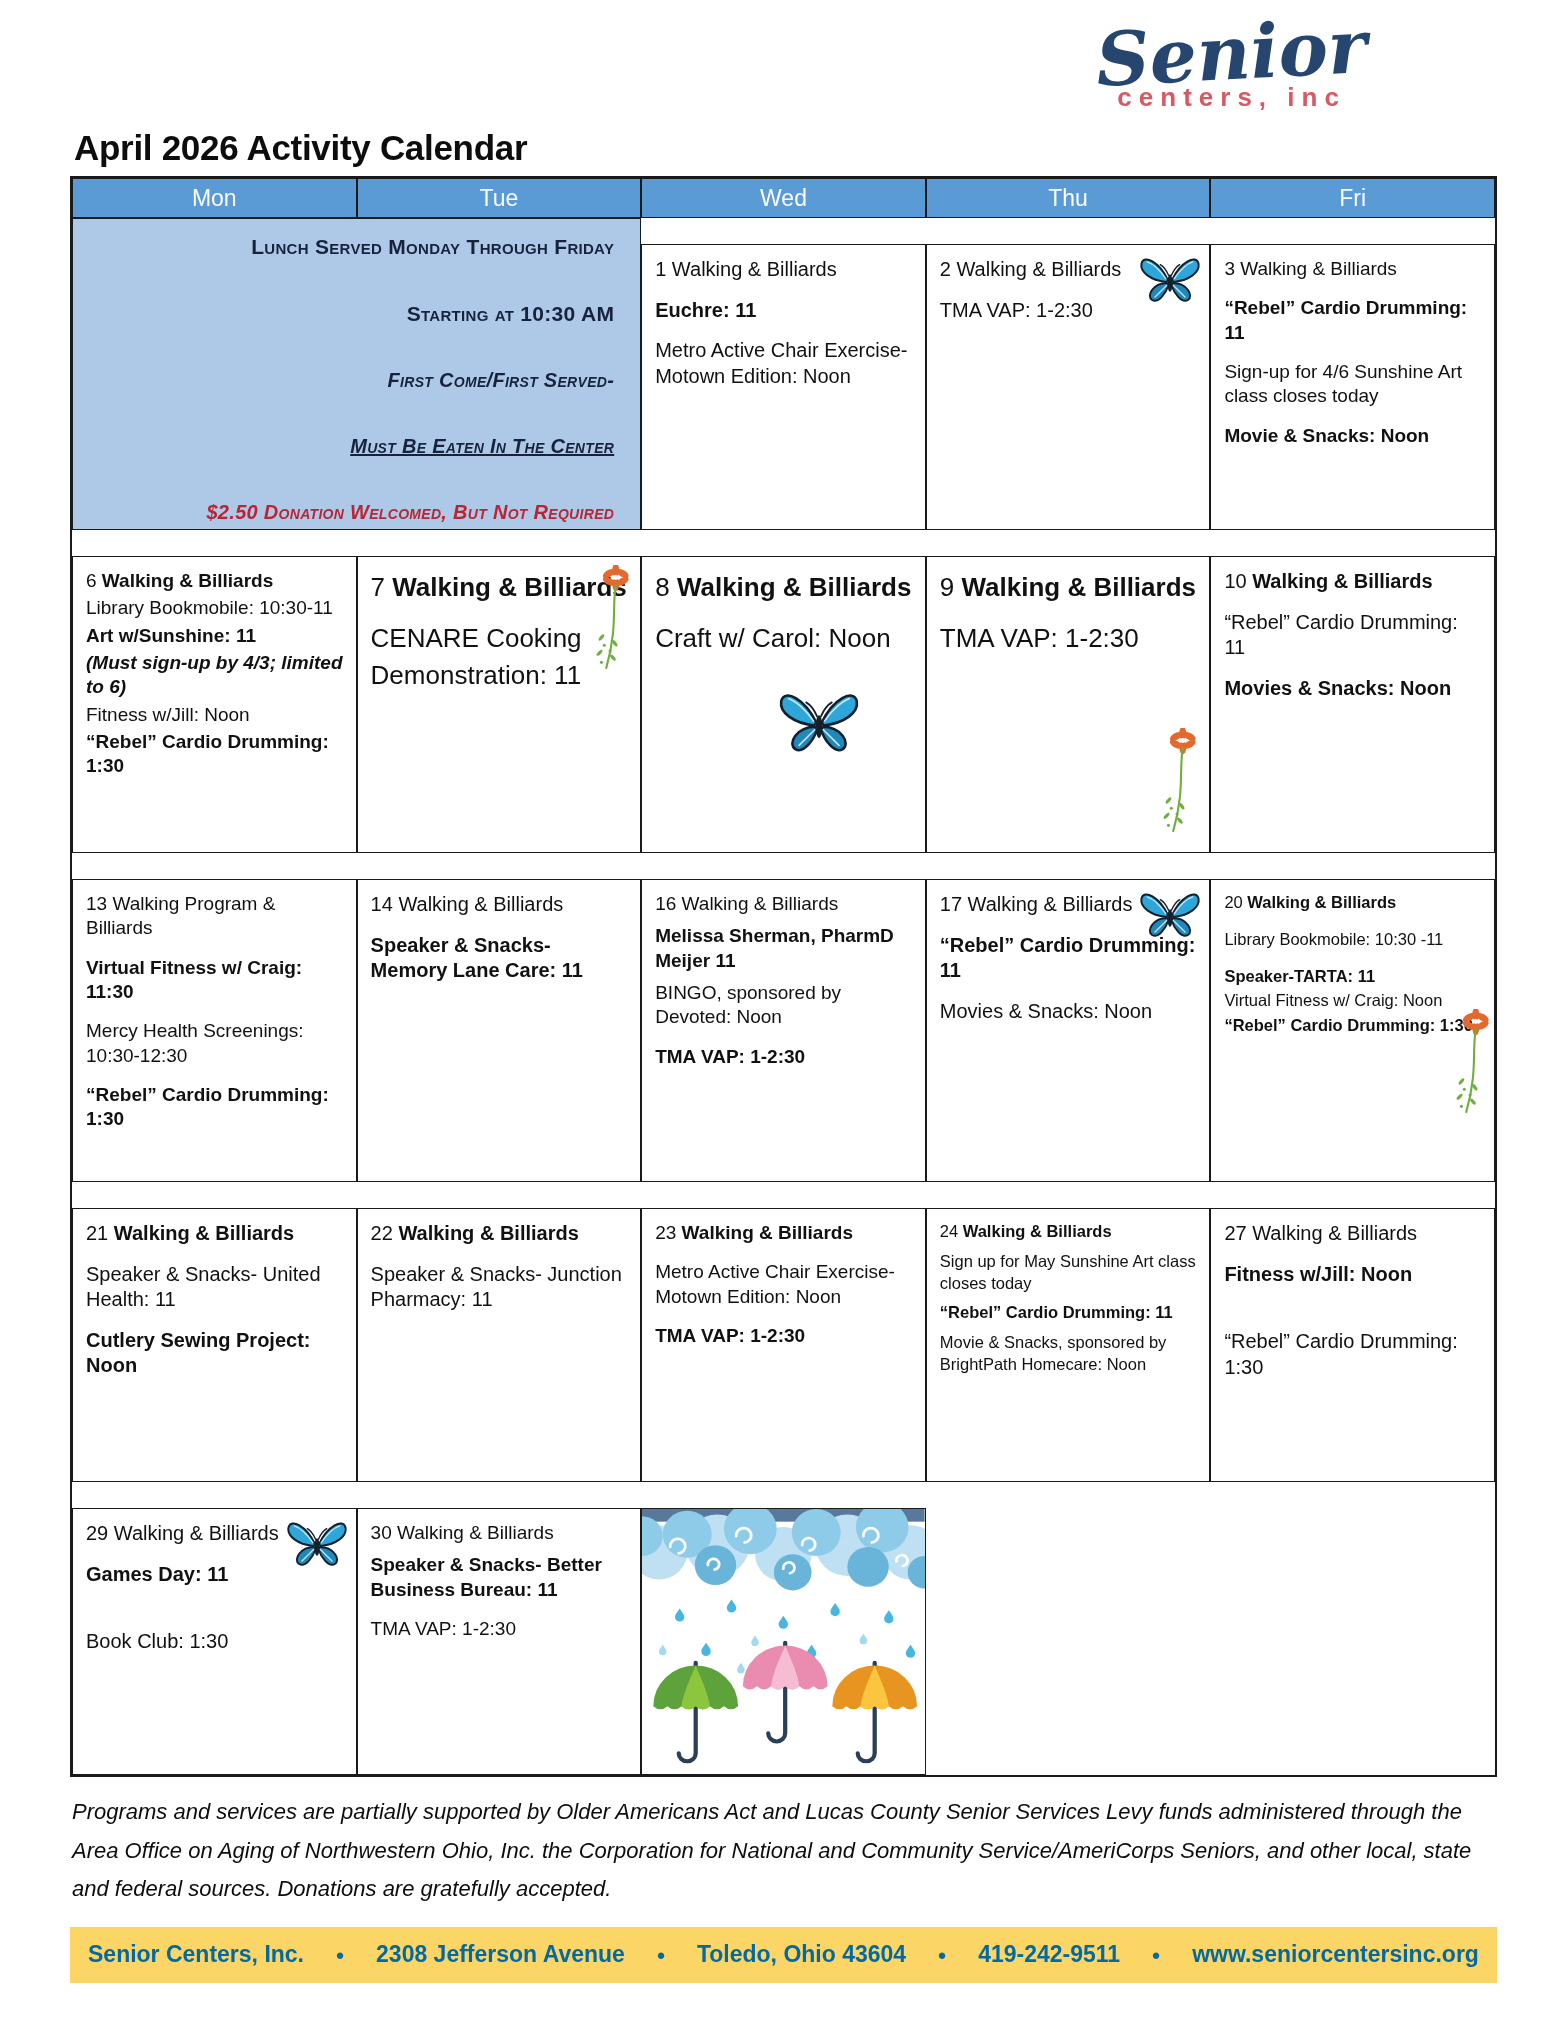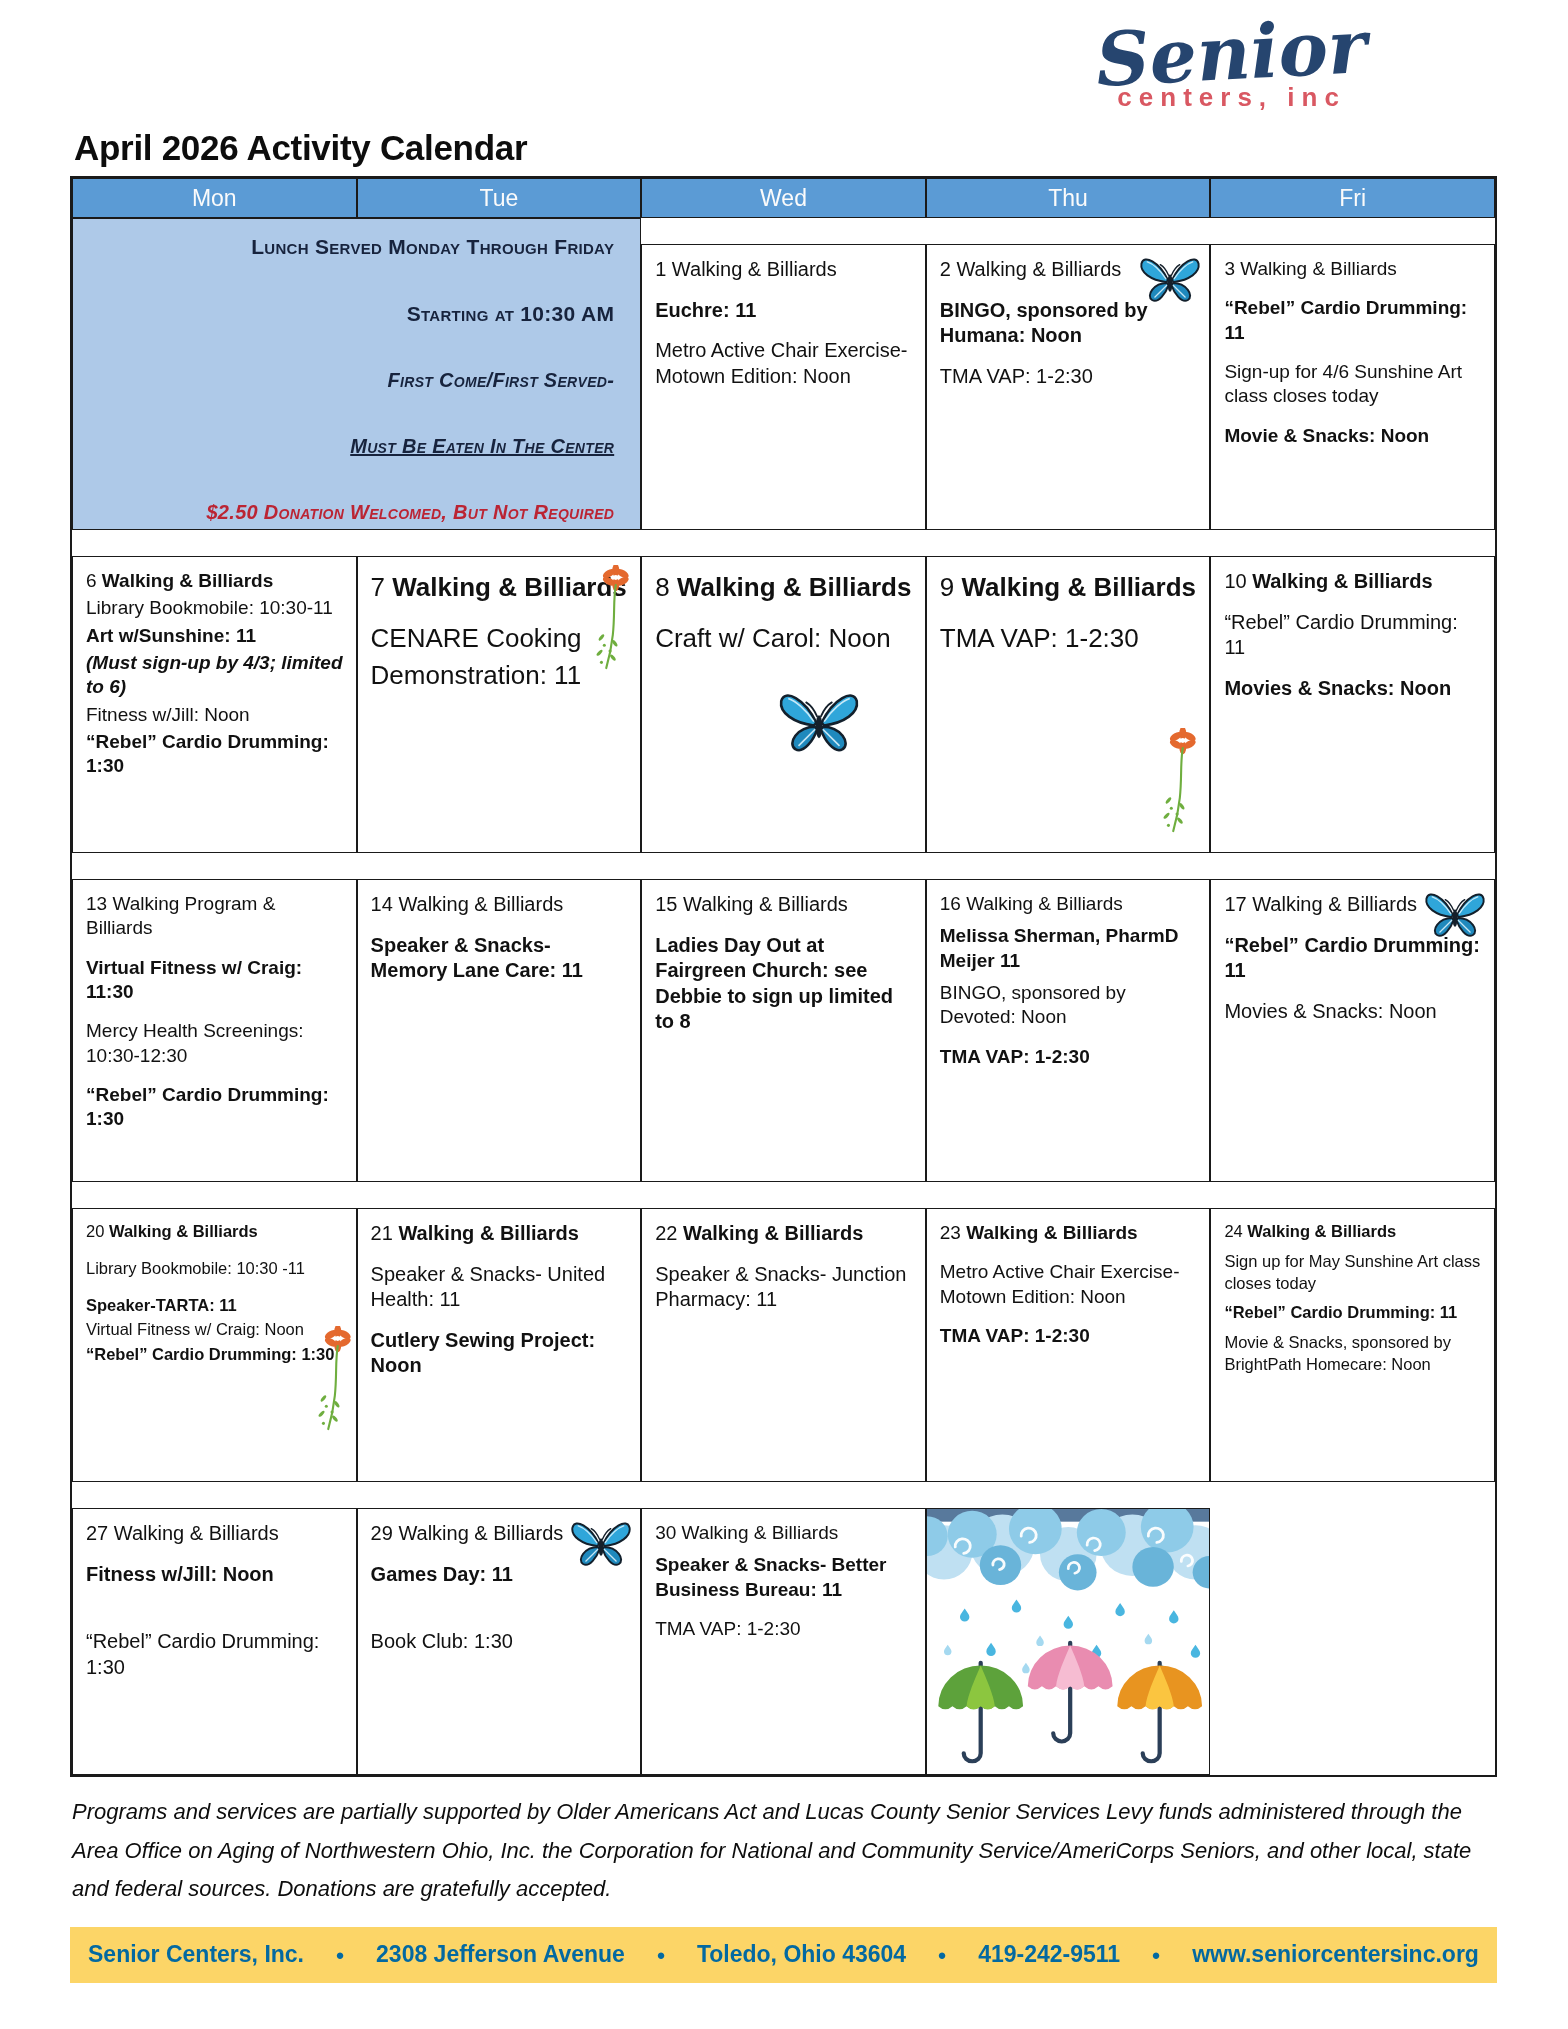--- a/index.html
+++ b/index.html
@@ -92,21 +92,20 @@
       <div class="il il-5 sc">$2.50 Donation Welcomed, But Not Required</div>
       <div class="il il-6">ALL ACTIVITIES ARE SUBJECT TO CHANGE</div>
     </div>
     <div class="cell">
         <p class="para"><span>1 Walking &amp; Billiards</span></p>
         <p class="para gap"><span class="b">Euchre: 11</span></p>
         <p class="para gap"><span>Metro Active Chair Exercise-Motown Edition: Noon</span></p>
       </div>
     <div class="cell">
         <p class="para"><span>2 Walking &amp; Billiards</span></p>
-        <p class="para gap"><span class="b">BINGO, sponsored by Humana: Noon</span></p>
         <p class="para gap"><span>TMA VAP: 1-2:30</span></p>
         <span class="cell-icon ic-tr">
     <svg class="butterfly" viewBox="0 0 64 56" xmlns="http://www.w3.org/2000/svg">
       <g stroke="#13202c" stroke-width="2" stroke-linejoin="round">
         <path d="M30 28 C21 9 5 1 2.5 11 C1 20 12 28 28 30 Z" fill="#2fa6da"></path>
         <path d="M34 28 C43 9 59 1 61.5 11 C63 20 52 28 36 30 Z" fill="#2fa6da"></path>
         <path d="M29 31 C15 31 7 44 13.5 48.5 C20 52.5 28 41 30.5 33 Z" fill="#1f89bd"></path>
         <path d="M35 31 C49 31 57 44 50.5 48.5 C44 52.5 36 41 33.5 33 Z" fill="#1f89bd"></path>
       </g>
       <g stroke="#d9f1fb" stroke-width="1.3" fill="none" opacity=".9">
@@ -225,24 +224,20 @@
 
     <div class="cell cell-md">
         <p class="para"><span>13 Walking Program &amp; Billiards</span></p>
         <p class="para gap"><span class="b">Virtual Fitness w/ Craig: 11:30</span></p>
         <p class="para gap"><span>Mercy Health Screenings: 10:30-12:30</span></p>
         <p class="para gap"><span class="b">“Rebel” Cardio Drumming: 1:30</span></p>
       </div>
     <div class="cell">
         <p class="para"><span>14 Walking &amp; Billiards</span></p>
         <p class="para gap"><span class="b">Speaker &amp; Snacks- Memory Lane Care: 11</span></p>
-      </div>
-    <div class="cell">
-        <p class="para"><span>15 Walking &amp; Billiards</span></p>
-        <p class="para gap"><span class="b">Ladies Day Out at Fairgreen Church: see Debbie to sign up limited to 8</span></p>
       </div>
     <div class="cell cell-md">
         <p class="para"><span>16 Walking &amp; Billiards</span></p>
         <p class="para"><span class="b">Melissa Sherman, PharmD Meijer 11</span></p>
         <p class="para"><span>BINGO, sponsored by Devoted: Noon</span></p>
         <p class="para gap"><span class="b">TMA VAP: 1-2:30</span></p>
       </div>
     <div class="cell">
         <p class="para"><span>17 Walking &amp; Billiards</span></p>
         <p class="para gap"><span class="b">“Rebel” Cardio Drumming: 11</span></p>

